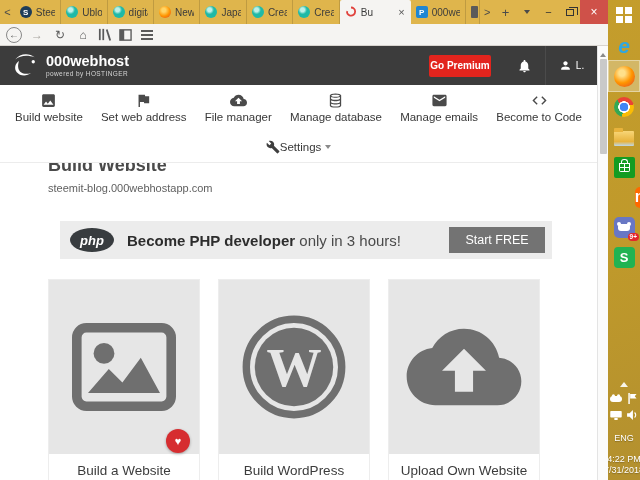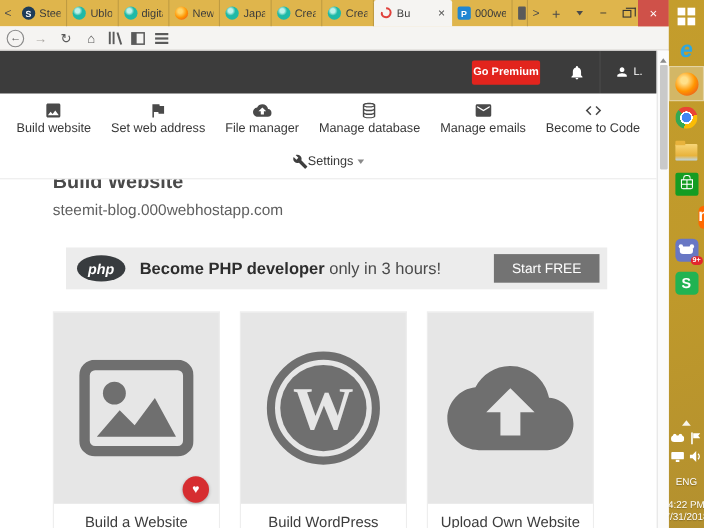--- a/index.html
+++ b/index.html
@@ -67,21 +67,21 @@
   .nav-label { font-size:11.5px; color:#383838; }
   .nav-row2 { height:33px; display:flex; justify-content:center; }
   .settings-item { display:flex; flex-direction:row; align-items:center; }
   .settings-item svg.wrench { width:14px; height:14px; fill:#3f3f3f; }
   .settings-line { display:flex; align-items:center; gap:4px; }
   .chev-down { width:0; height:0; border:3px solid transparent; border-top:4px solid #8a8a8a; margin-top:3px; }
 
   
   .content { position:absolute; left:0; top:108px; right:11px; z-index:1; }
   .page-title { margin-left:48px; font-size:18px; font-weight:bold; color:#4a4a4a; line-height:22px; }
-  .page-sub { margin-left:48px; margin-top:6px; font-size:14px; color:#5f5f5f; }
+  .page-sub { margin-left:48px; margin-top:6px; font-size:11px; color:#5f5f5f; }
 
   .php-banner { margin:27px 0 0 60px; width:492px; height:38px; background:#ececec; display:flex; align-items:center; }
   .php-logo { margin-left:10px; width:44px; height:24px; background:#383c3f; border-radius:50%; color:#fff; font-style:italic; font-weight:bold; font-size:13px; display:flex; align-items:center; justify-content:center; flex:none; }
   .banner-text { margin-left:13px; font-size:15px; color:#4a4a4a; white-space:nowrap; }
   .banner-text b { color:#2d2d2d; }
   .start-free { margin-left:auto; margin-right:7px; width:96px; height:26px; background:#737373; color:#fff; font-size:12.5px; border:none; display:flex; align-items:center; justify-content:center; }
 
   .cards { margin:20px 0 0 48px; display:flex; gap:18px; }
   .card { width:152px; background:#fff; border:1px solid #ededed; }
   .card-img { height:174px; background:#e6e6e6; position:relative; display:flex; align-items:center; justify-content:center; }
@@ -304,20 +304,31 @@
             </svg>
           <span class="settings-line">
             <span class="nav-label">Settings</span>
             <span class="chev-down"></span>
           </span>
         </div>
       </div>
     </div>
 
     <div class="site-header">
+      <div class="brand-wrap">
+        <svg width="30" height="27" viewBox="0 0 40 36">
+          <path d="M33 7C25 1 13 2 7 10c7-6 17-6 26-3z" fill="#fff"></path>
+          <path d="M12 12c-5 3-7 10-3 15 4 5 13 6 19 1-8 3-16 0-17-7-.5-3 0-6 1-9z" fill="#fff"></path>
+          <circle cx="31" cy="13" r="2.2" fill="#fff"></circle>
+        </svg>
+        <div>
+          <div class="brand-text">000webhost</div>
+          <div class="brand-tag">powered by HOSTINGER</div>
+        </div>
+      </div>
       <div class="hdr-right">
         <button class="go-premium">Go Premium</button>
         <div class="hdr-cell first">
           <svg width="15" height="16" viewBox="0 0 24 24" fill="#fff">
               <path d="M12 22c1.1 0 2-.9 2-2h-4c0 1.1.9 2 2 2zm6-6v-5c0-3.07-1.63-5.64-4.5-6.32V4c0-.83-.67-1.5-1.5-1.5s-1.5.67-1.5 1.5v.68C7.64 5.36 6 7.92 6 11v5l-2 2v1h16v-1l-2-2z"></path>
             </svg>
         </div>
         <div class="hdr-cell user-cell">
           <svg width="13" height="13" viewBox="0 0 24 24" fill="#fff">
               <path d="M12 12c2.21 0 4-1.79 4-4s-1.79-4-4-4-4 1.79-4 4 1.79 4 4 4zm0 2c-2.67 0-8 1.34-8 4v2h16v-2c0-2.66-5.33-4-8-4z"></path>

